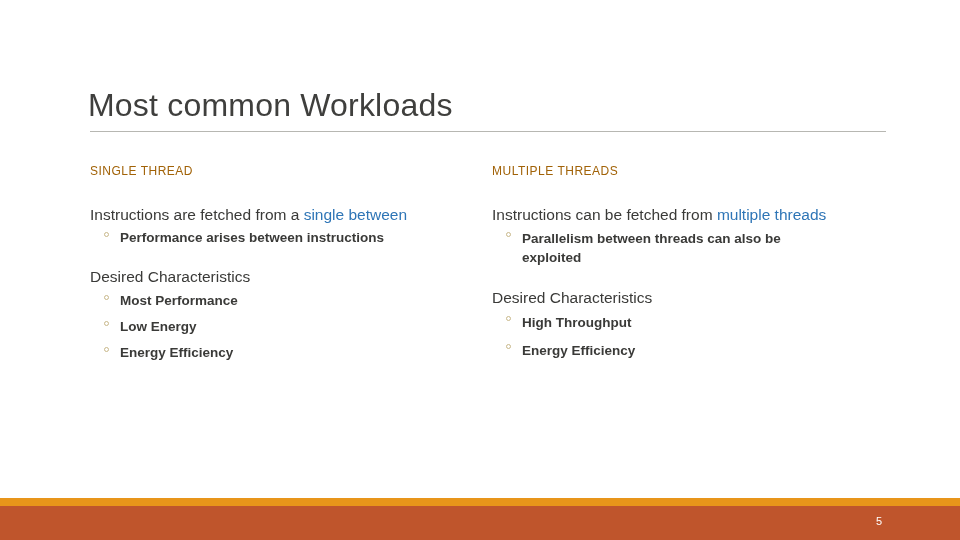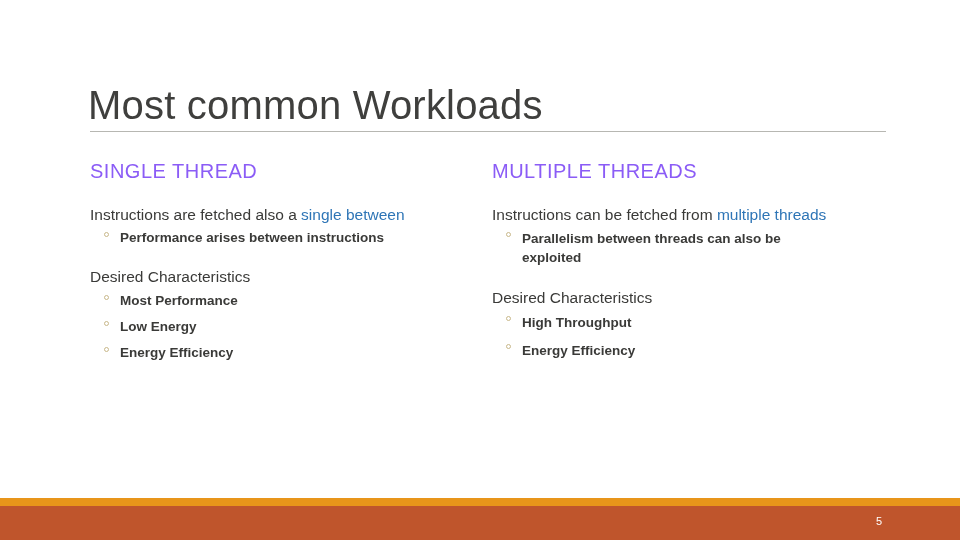--- a/index.html
+++ b/index.html
@@ -21,21 +21,21 @@
     inset: 0;
     background: #ffffff;
   }
 
   
   .title {
     position: absolute;
     left: 88px;
     top: 82px;
     width: 800px;
-    font-size: 40px;
+    font-size: 32px;
     font-weight: 400;
     letter-spacing: 0.2px;
     color: #3f3f3d;
     line-height: 46px;
     white-space: nowrap;
   }
   .title-rule {
     position: absolute;
     left: 90px;
     top: 131px;
@@ -46,24 +46,24 @@
 
   
   .col {
     position: absolute;
     top: 160px;
   }
   .col-left  { left: 90px;  width: 380px; }
   .col-right { left: 492px; width: 350px; }
 
   .col-header {
-    font-size: 20px;
+    font-size: 12px;
     font-weight: 400;
     letter-spacing: 0.5px;
-    color: #8b5cf6;
+    color: #a16207;
     line-height: 22px;
     margin: 0 0 22px 0;
   }
 
   
   .lvl1 {
     font-size: 15.5px;
     color: #3a3a38;
     line-height: 22px;
     margin: 0;
@@ -134,21 +134,21 @@
 <body>
 
 <div class="slide">
 
   <div class="title">Most common Workloads</div>
   <div class="title-rule"></div>
 
   <div class="col col-left">
     <div class="col-header">SINGLE THREAD</div>
 
-    <p class="lvl1"><span>Instructions are fetched also a </span><span class="hl">single between</span></p>
+    <p class="lvl1"><span>Instructions are fetched from a </span><span class="hl">single between</span></p>
 
     <ul class="lvl2 tight">
       <li><span class="bullet"></span><span>Performance arises between instructions</span></li>
     </ul>
 
     <p class="lvl1 spaced">Desired Characteristics</p>
 
     <ul class="lvl2">
       <li><span class="bullet"></span><span>Most Performance</span></li>
       <li><span class="bullet"></span><span>Low Energy</span></li>

